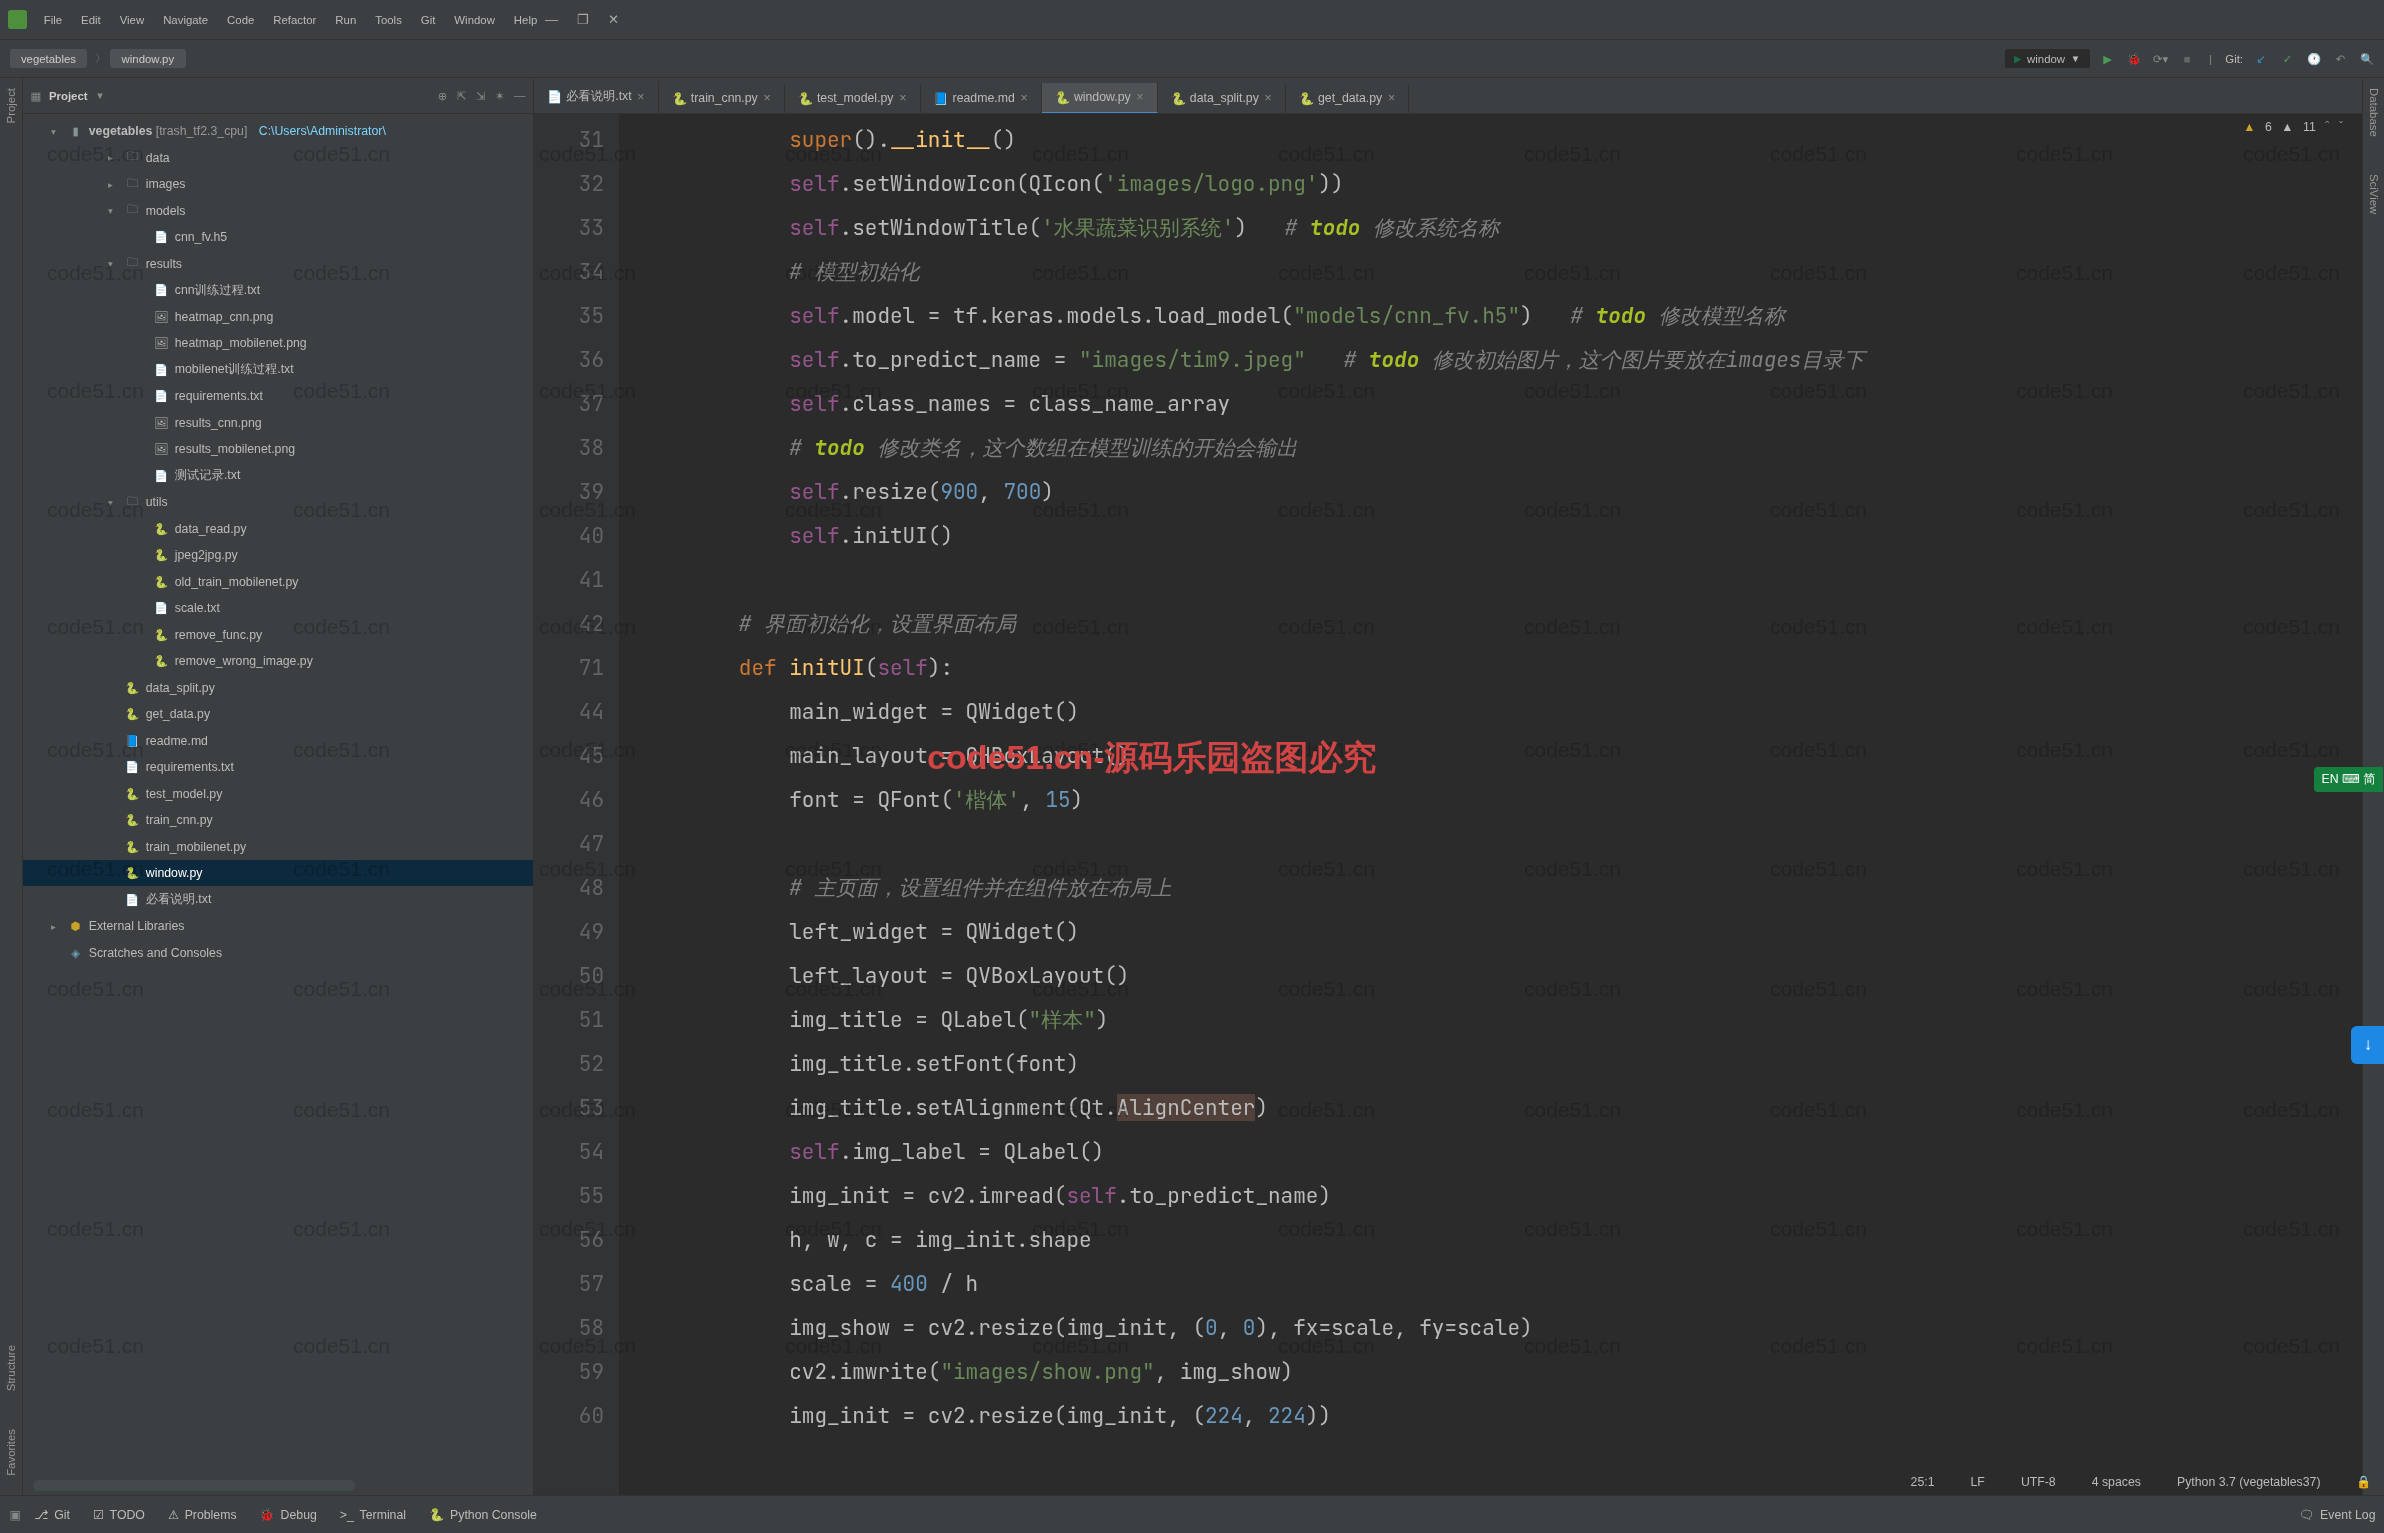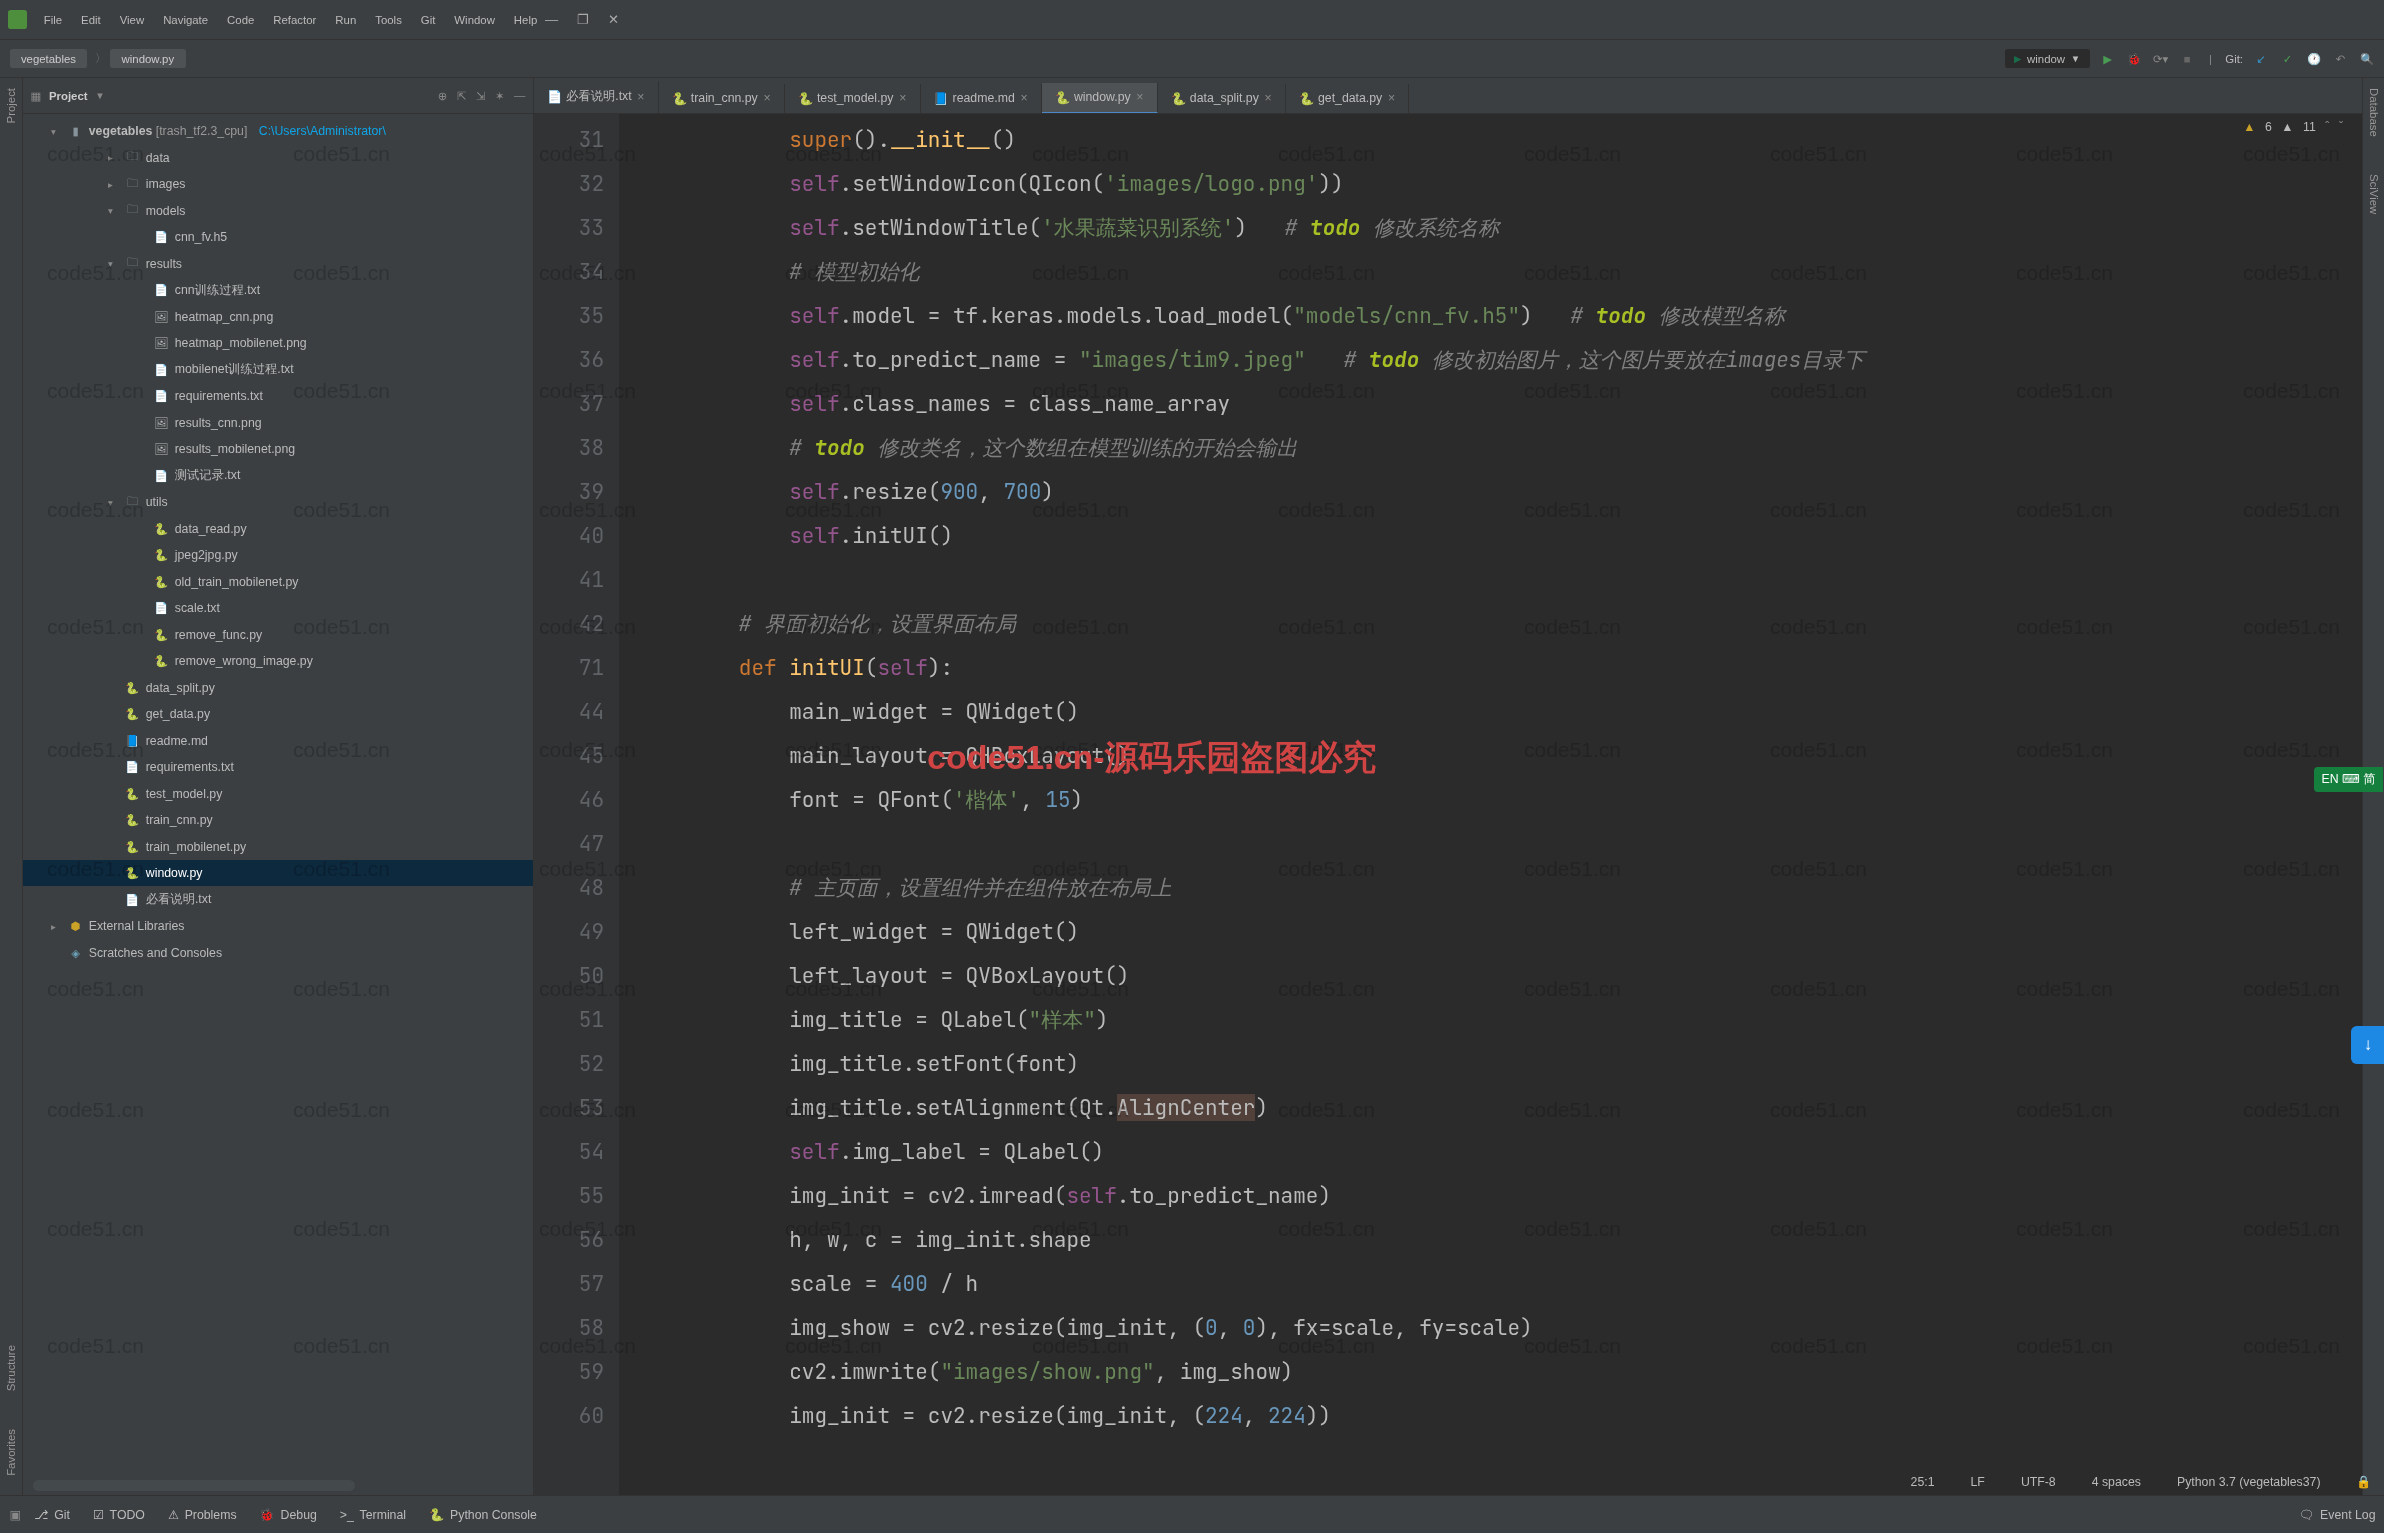--- a/index.html
+++ b/index.html
@@ -169,21 +169,21 @@
         <span>⇲</span>
         <span>✶</span>
         <span>—</span>
       </div>
     </div>
     <div class="tree" style="position:relative">
       <div class="tree-row indent-1">
         <span class="expand">▾</span>
         <span class="tree-icon folder-icon">▮</span>
         <span><b>vegetables</b> <span style="color:#999">[trash_tf2.3_cpu]</span></span>
-        <span style="color:#0ea5e9;margin-left:5.7px">C:\Users\Administrator\</span>
+        <span style="color:#7dd3fc;margin-left:5.7px">C:\Users\Administrator\</span>
       </div>
       <div id="tree-body">
           <div class="tree-row indent-3">
             <span class="expand">▸</span>
             <span class="tree-icon folder-icon">🗀</span>
             <span>data</span>
           </div>
           <div class="tree-row indent-3">
             <span class="expand">▸</span>
             <span class="tree-icon folder-icon">🗀</span>

